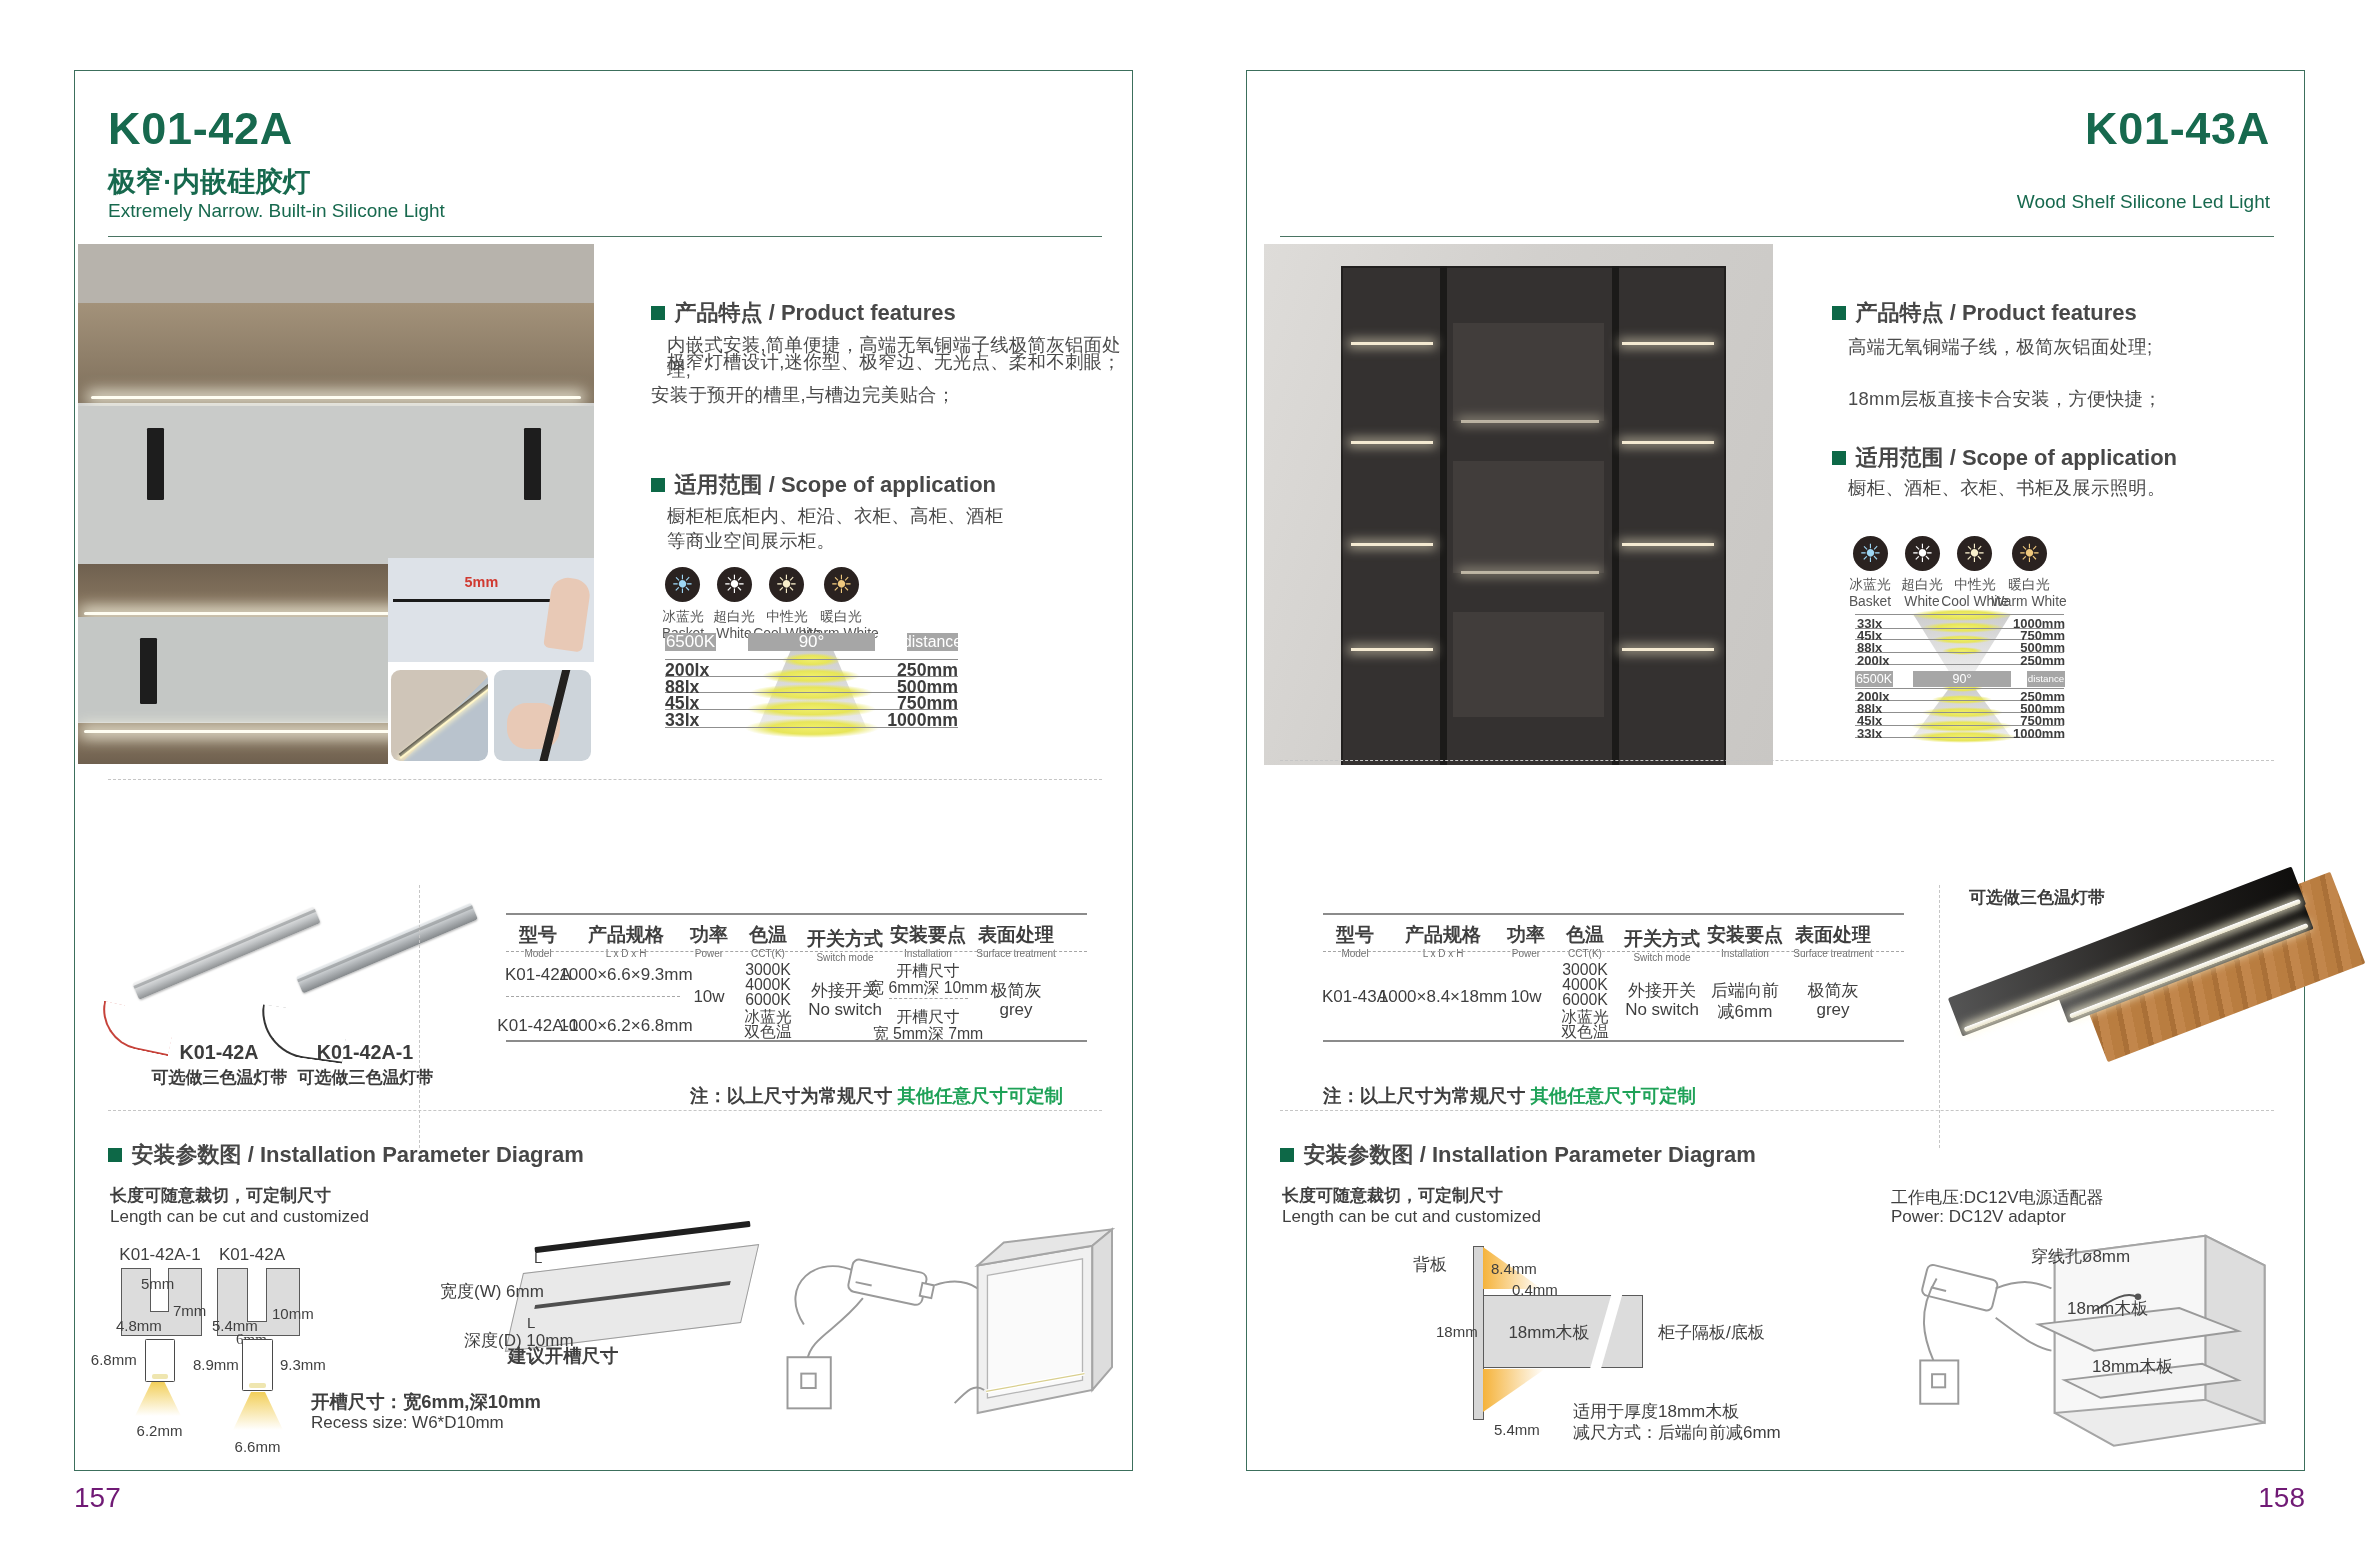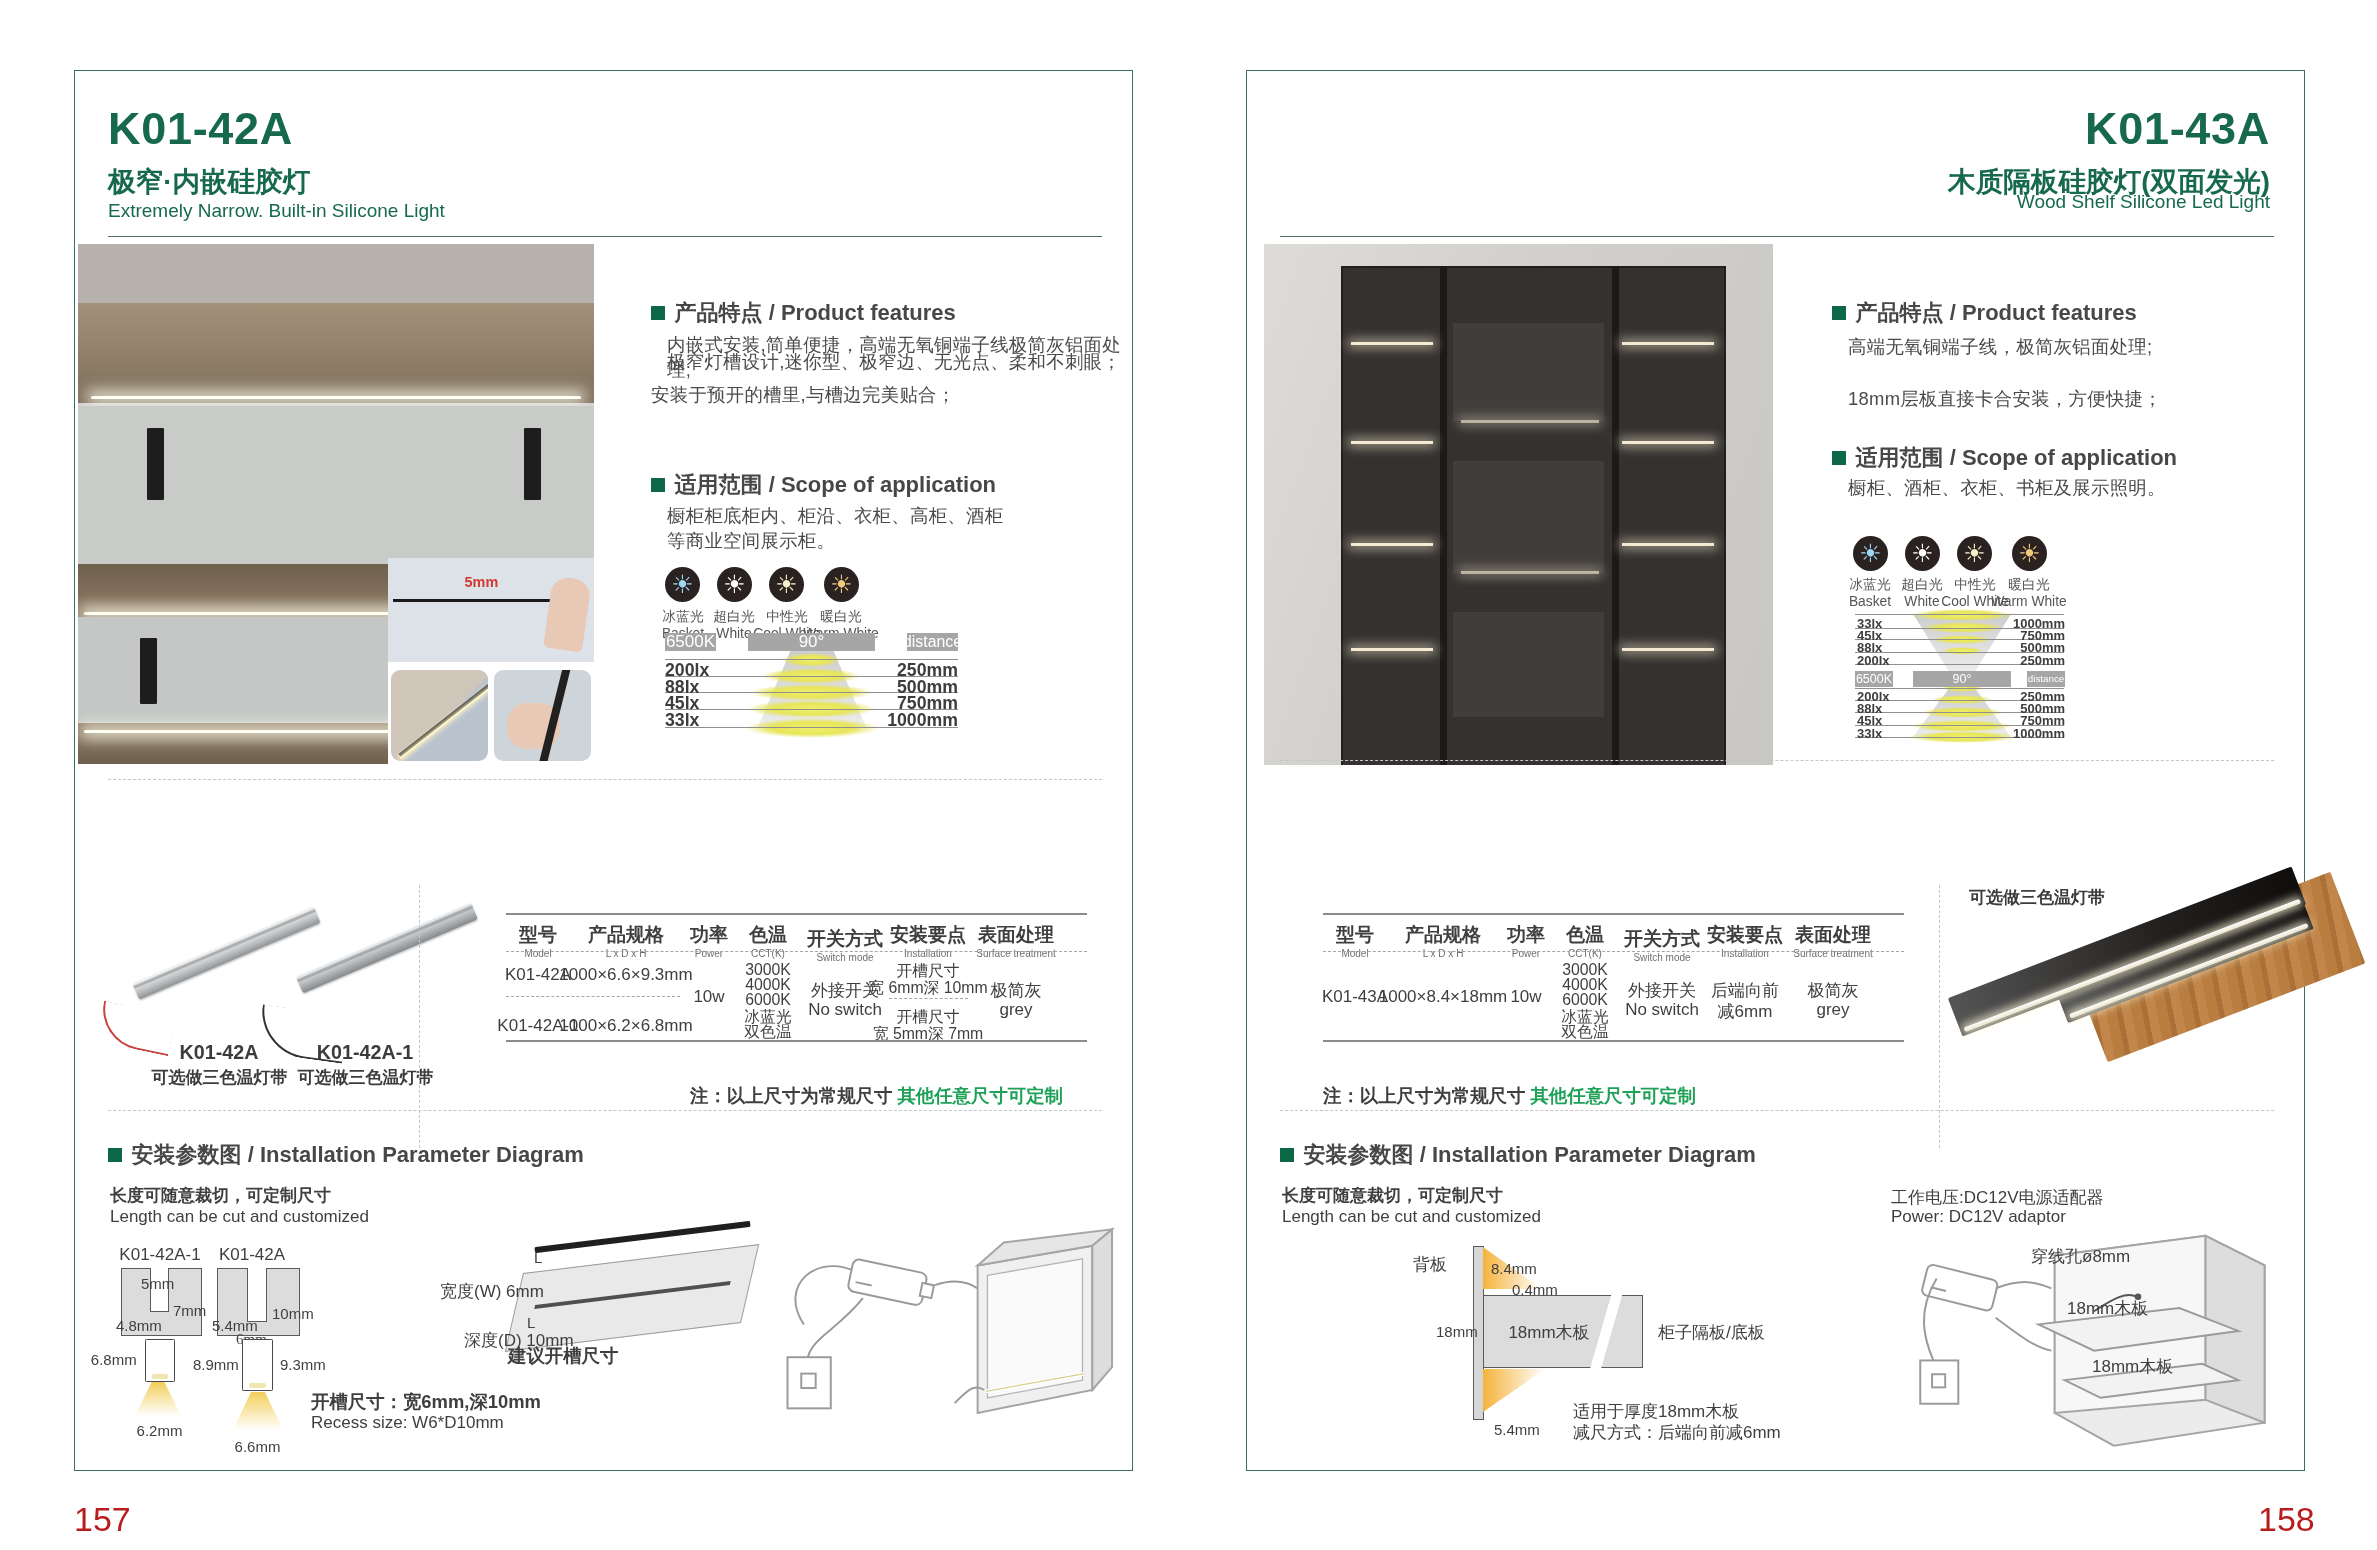--- a/index.html
+++ b/index.html
@@ -51,21 +51,21 @@
   .tline{position:absolute;height:2px;background:#8b8b8b;}
   .tdash{position:absolute;border-top:1.3px dashed #a5a5a5;}
   .thc{position:absolute;transform:translateX(-50%);text-align:center;}
   .th-cn{font-size:19px;font-weight:bold;color:#3f3f3f;white-space:nowrap;}
   .th-en{font-size:10px;color:#6e6e6e;white-space:nowrap;}
   .td{position:absolute;transform:translateX(-50%);font-size:17px;color:#3f3f3f;text-align:center;white-space:nowrap;}
   .td-sm{font-size:15.8px;}
   .note{position:absolute;font-size:18.4px;font-weight:bold;color:#3f3f3f;white-space:nowrap;}
   .note .hl{color:#1fa258;}
 
-  .pnum{position:absolute;top:1482px;font-size:34px;color:#b91c1c;margin-top:18px;}
+  .pnum{position:absolute;top:1482px;font-size:28px;color:#701a75;}
 
   .prod-lab{position:absolute;text-align:center;font-size:19.7px;font-weight:bold;color:#3c3c3c;}
   .prod-note{position:absolute;text-align:center;font-size:17px;font-weight:bold;color:#3c3c3c;}
   .profileA{position:absolute;height:18.4px;background:linear-gradient(#f5f5f5,#c2c5c7 55%,#8f9294);border-radius:2.6px;box-shadow:0 1.3px 2px rgba(0,0,0,.25);}
   .profileA:before{content:"";position:absolute;left:0;right:0;top:2.6px;height:3.9px;background:#7d8184;opacity:.5;}
   .wire{position:absolute;border:2px solid #c6423a;border-top:none;border-right:none;border-radius:0 0 0 46px;}
   .wireB{position:absolute;border:2.6px solid #333;border-top:none;border-right:none;border-radius:0 0 0 59px;}
   .profileBlk{position:absolute;background:linear-gradient(100deg,#555 0%,#23211f 60%,#0e0d0c 100%);border-radius:2px;}
   .profileBlk:after{content:"";position:absolute;left:3.9px;right:3.9px;bottom:2.6px;height:5.9px;background:linear-gradient(#fff,#e8e2c8);border-radius:2.6px;box-shadow:0 0 9.2px 2.6px rgba(255,250,220,.8);}
   .wood{position:absolute;background:repeating-linear-gradient(100deg,#b97d40 0 10.5px,#aa7037 10.5px 15.8px,#c2864b 15.8px 25px);border-radius:2px;}
@@ -325,21 +325,20 @@
     <line x1="348" y1="252" x2="498" y2="225" stroke="#ffffff" stroke-width="6"></line>
     <line x1="348" y1="252" x2="498" y2="225" stroke="#d9cf8e" stroke-width="2"></line>
     <path d="M300,270 C320,250 330,240 345,250" fill="none" stroke="#9a9a9a" stroke-width="3"></path>
   </svg>
 
 </div>
 
 <div class="page" id="pageR">
 
   <div class="abs model-title txt-r" style="right:34px;top:31.5px;width:525px;">K01-43A</div>
-  <div class="abs sub-cn txt-r" style="right:34px;top:92px;width:591px;">木质隔板硅胶灯(双面发光)</div>
   <div class="abs sub-en txt-r" style="right:34px;top:120px;width:591px;">Wood Shelf Silicone Led Light</div>
   <div class="hrule" style="left:33px;top:165px;width:994px;"></div>
 
   <div class="photo" style="left:17px;top:173px;width:509px;height:521px;background:linear-gradient(110deg,#dedcd9 0%,#d2d0cd 40%,#c9c7c4 100%);">
     <div class="cabdark" style="left:77px;top:22px;width:381px;height:499px;"></div>
     <div class="cab-div-v" style="left:176px;top:22px;height:499px;"></div>
     <div class="cab-div-v" style="left:348px;top:22px;height:499px;"></div>
     <div class="cab-cell" style="left:189px;top:79px;width:151px;height:98px;"></div>
     <div class="cab-cell" style="left:189px;top:217px;width:151px;height:112px;"></div>
     <div class="cab-cell" style="left:189px;top:368px;width:151px;height:105px;"></div>

